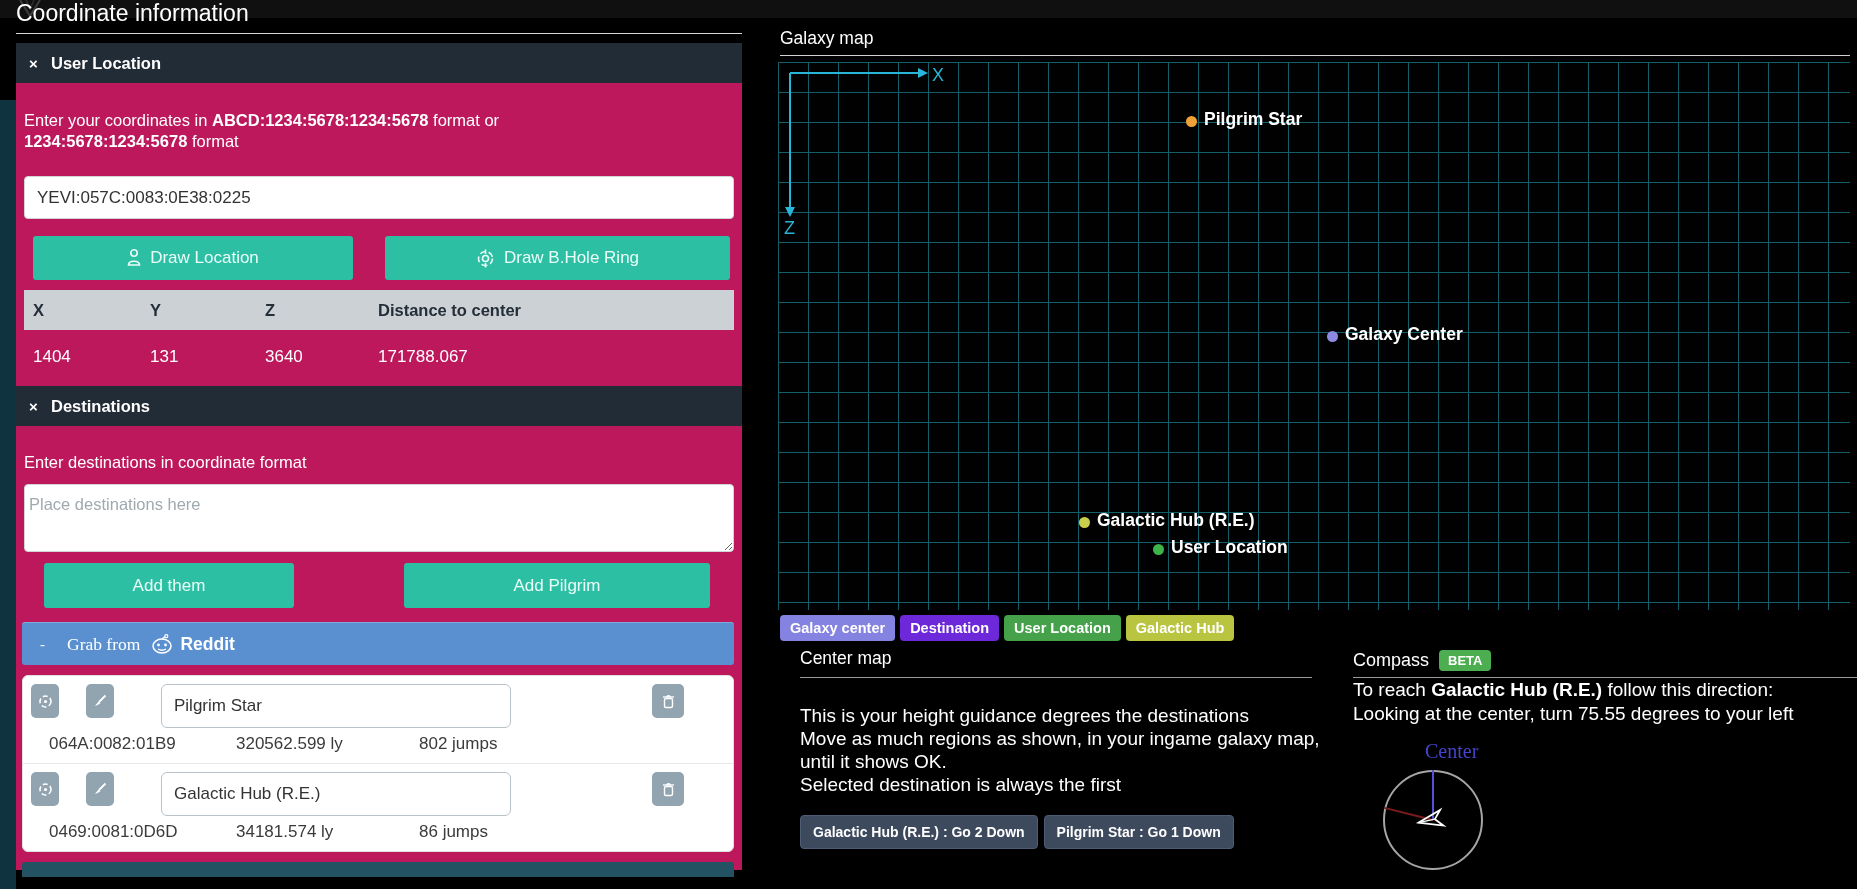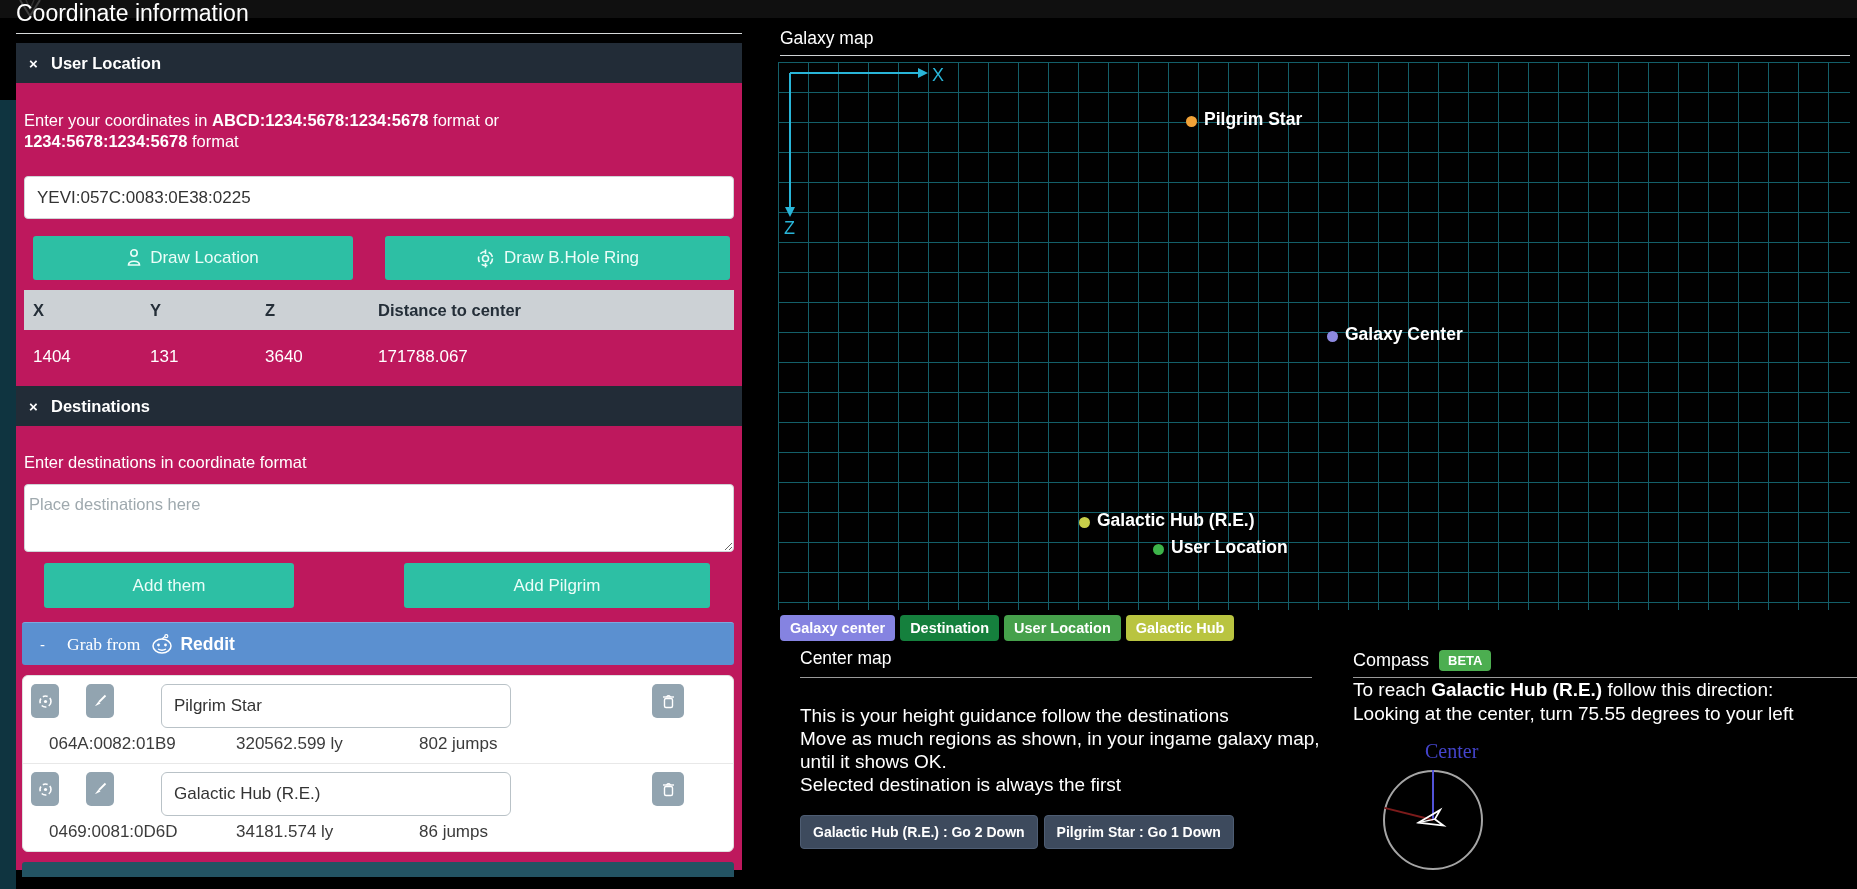--- a/index.html
+++ b/index.html
@@ -289,29 +289,29 @@
     <span class="map-label">Galactic Hub (R.E.)</span>
   </div>
   <div class="map-point" style="left: 380px; top: 487px;">
     <span class="map-dot" style="background: rgb(61, 180, 74);"></span>
     <span class="map-label">User Location</span>
   </div>
 </div>
 
 <div id="legend">
   <span class="legend-badge" style="background: rgb(133, 131, 225);">Galaxy center</span>
-  <span class="legend-badge" style="background: #15803d;">Destination</span>
+  <span class="legend-badge" style="background: #6d28d9;">Destination</span>
   <span class="legend-badge" style="background: rgb(70, 161, 75);">User Location</span>
   <span class="legend-badge" style="background: rgb(185, 196, 64);">Galactic Hub</span>
 </div>
 
 <div id="height-map">
   <div class="sub-sec-title">Center map</div>
   <div id="height-text">
-    <div>This is your height guidance follow the destinations</div>
+    <div>This is your height guidance degrees the destinations</div>
     <div>Move as much regions as shown, in your ingame galaxy map,</div>
     <div>until it shows OK.</div>
     <div>Selected destination is always the first</div>
   </div>
   <div id="height-btns">
     <button class="dark-btn">Galactic Hub (R.E.) : Go 2 Down</button>
     <button class="dark-btn">Pilgrim Star : Go 1 Down</button>
   </div>
 </div>
 

